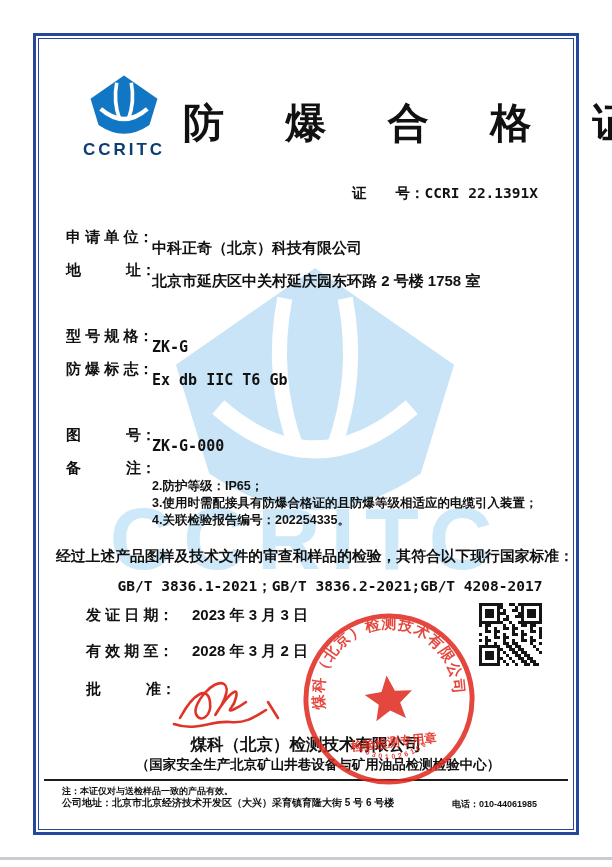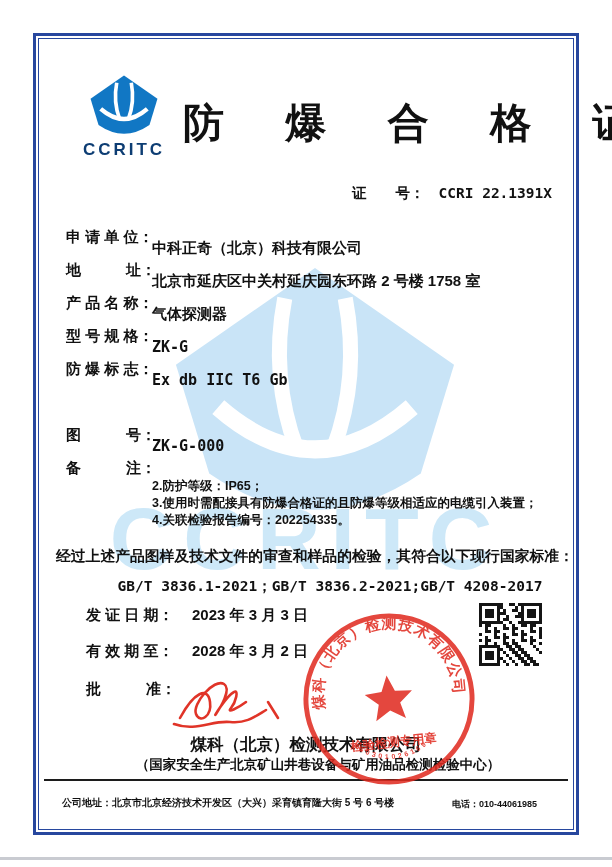--- a/index.html
+++ b/index.html
@@ -23,21 +23,21 @@
     font-size:88px; letter-spacing:10px; color:#cde8f8; z-index:0;
     font-family:"Liberation Sans", sans-serif;
   }
   .z { position:absolute; z-index:2; }
   
   .logo-svg { left:86px; top:74px; width:76px; height:64px; }
   .logo-text { left:64px; top:140px; width:120px; text-align:center; font-size:17px;
     letter-spacing:3px; color:#0d3d73; }
   .title { left:183px; top:96px; font-size:41px; letter-spacing:25px; white-space:nowrap; }
   .certno { left:352px; top:184px; font-size:14.5px; white-space:nowrap; }
-  .certno .val { margin-left:14px; }
+  .certno .val { }
   .mono { font-family:"DejaVu Sans Mono", monospace; font-weight:700; }
   
   .row { left:66px; width:500px; height:20px; font-size:15px; white-space:nowrap; }
   .row .val { position:absolute; left:86px; top:11px; white-space:nowrap; }
   .remark-line { position:absolute; left:86px; font-size:12.5px; white-space:nowrap; }
   .statement { left:56px; top:547px; width:506px; font-size:14.8px; white-space:nowrap; }
   .standards { left:40px; top:577px; width:532px; text-align:center; font-size:14.5px;margin-left:24px; }
   .drow { left:86px; font-size:15px; white-space:nowrap; }
   .drow .val { position:absolute; left:106px; top:0; white-space:nowrap; }
   .sig { left:168px; top:662px; width:140px; height:90px; z-index:3; }
@@ -83,24 +83,20 @@
     <span>证　　号：</span><span class="val mono">CCRI 22.1391X</span>
   </div>
 
   <div class="z row" style="top:228px">
     <span>申 请 单 位：</span>
     <span class="val">中科正奇（北京）科技有限公司</span>
   </div>
   <div class="z row" style="top:261px">
     <span>地　　　址：</span>
     <span class="val">北京市延庆区中关村延庆园东环路 2 号楼 1758 室</span>
-  </div>
-  <div class="z row" style="top:294px">
-    <span>产 品 名 称：</span>
-    <span class="val">气体探测器</span>
   </div>
   <div class="z row" style="top:327px">
     <span>型 号 规 格：</span>
     <span class="val mono">ZK-G</span>
   </div>
   <div class="z row" style="top:360px">
     <span>防 爆 标 志：</span>
     <span class="val mono">Ex db IIC T6 Gb</span>
   </div>
   <div class="z row" style="top:426px">
@@ -282,16 +278,17 @@
     <text x="90" y="138" font-size="12.5" fill="#e02a1f" font-weight="700" text-anchor="middle">检验检测专用章</text>
     <text font-size="7" fill="#e02a1f" font-weight="700" letter-spacing="3">
       <textPath href="#arcBottom" startOffset="50%" text-anchor="middle">1103010261693</textPath>
     </text>
   </svg>
 
   <div class="z issuer1">煤科（北京）检测技术有限公司</div>
   <div class="z issuer2">（国家安全生产北京矿山井巷设备与矿用油品检测检验中心）</div>
   <div class="z divider"></div>
 
+  <div class="z fnote">注：本证仅对与送检样品一致的产品有效。</div>
   <div class="z faddr">公司地址：北京市北京经济技术开发区（大兴）采育镇育隆大街 5 号 6 号楼</div>
   <div class="z fphone">电话：010-44061985</div>
 
 </div>
 
 </body></html>

